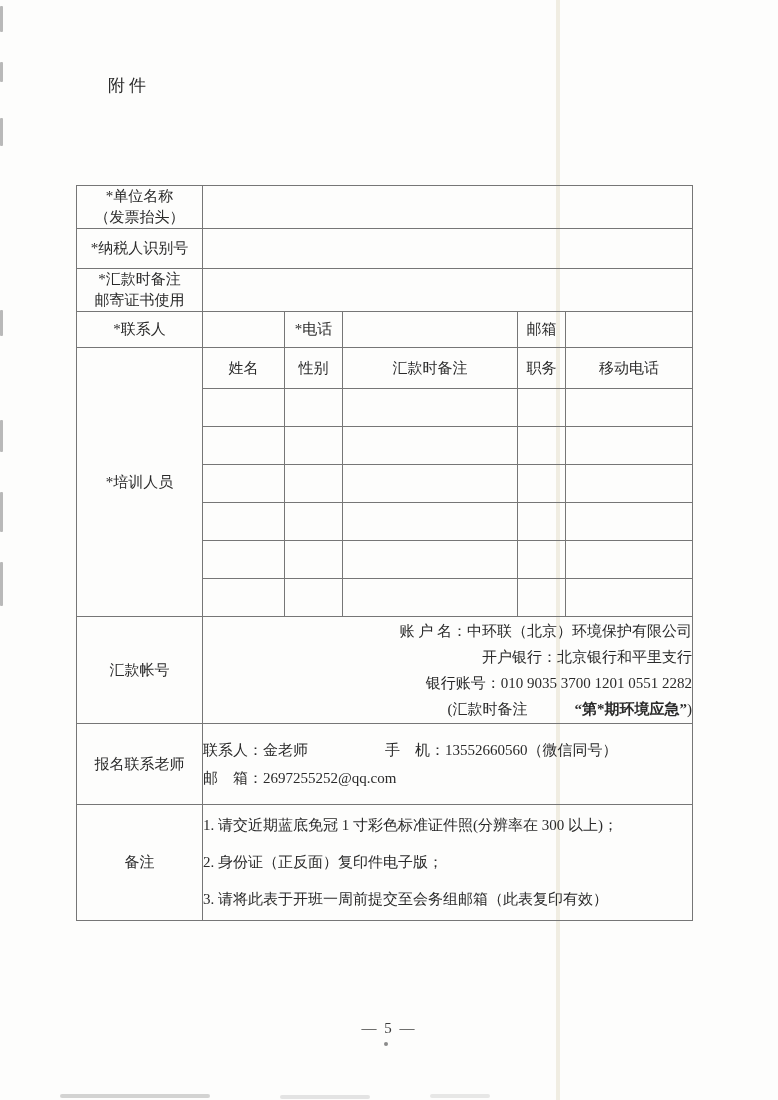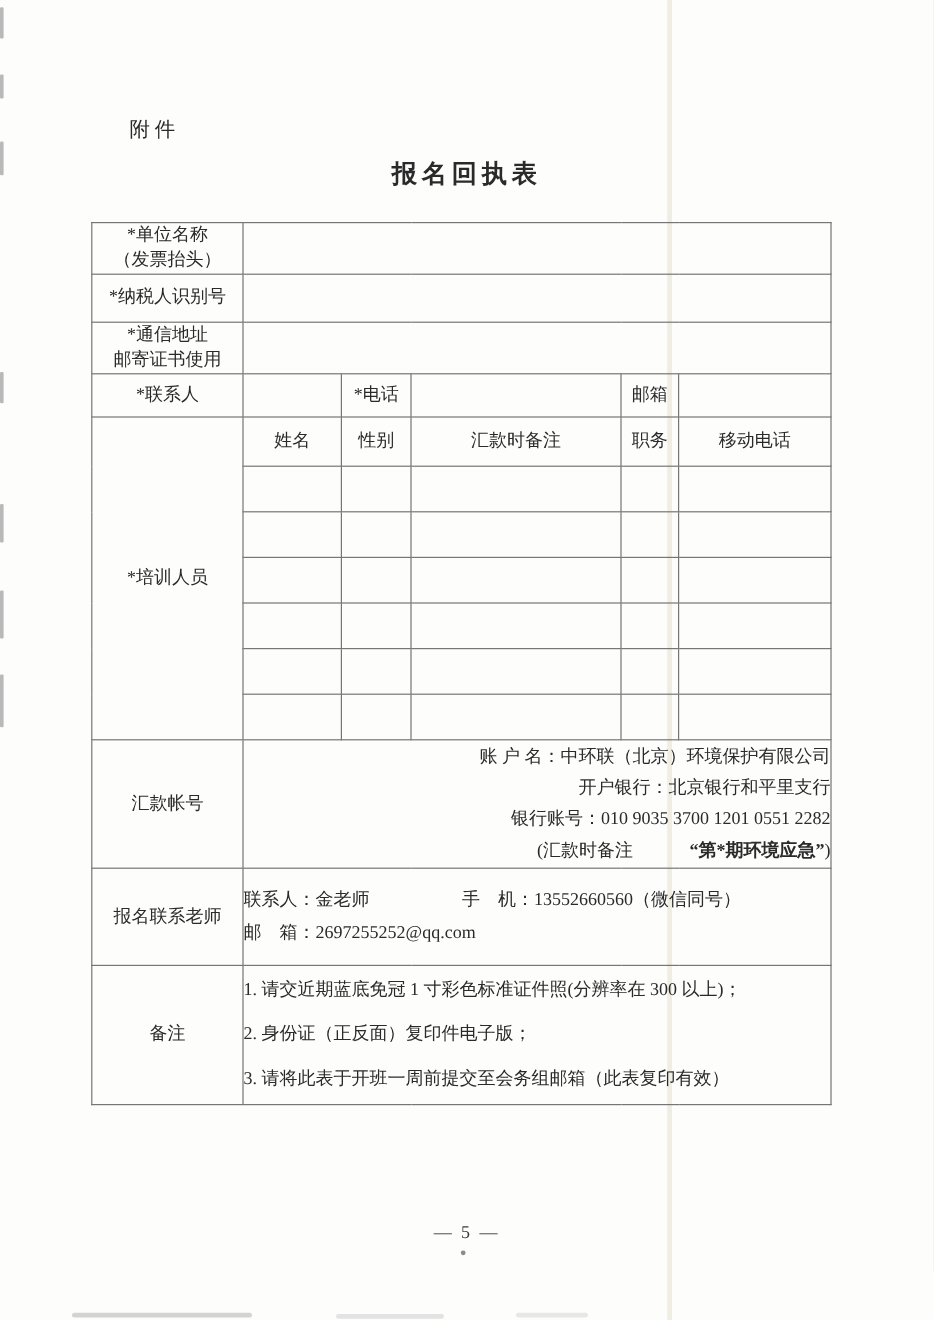--- a/index.html
+++ b/index.html
@@ -13,21 +13,21 @@
     background:#fdfdfc;overflow:hidden;
     color:var(--ink,#2a2a2a);
   }
   
   .v-streak{position:absolute;top:0;width:4px;height:1100px;background:rgba(216,206,172,0.32);}
   .edge-mark{position:absolute;left:0;width:3px;background:rgba(130,130,130,0.55);border-radius:1px;}
   .bottom-smudge{position:absolute;height:4px;background:rgba(160,160,160,0.45);border-radius:2px;}
   .speck{position:absolute;width:4px;height:4px;background:rgba(90,90,90,0.7);border-radius:50%;}
 
   .attachment{
-    position:absolute;left:108px;top:96px;
+    position:absolute;left:108px;top:74px;
     font-size:17px;letter-spacing:4px;
   }
   .doc-title{
     position:absolute;left:0;top:131px;width:778px;
     text-align:center;font-size:21px;font-weight:600;letter-spacing:4px;
   }
 
   table.form{
     position:absolute;left:76px;top:185px;width:616px;
     border-collapse:collapse;table-layout:fixed;
@@ -65,21 +65,20 @@
   <div class="edge-mark" style="top:310px;height:26px;"></div>
   <div class="edge-mark" style="top:420px;height:32px;"></div>
   <div class="edge-mark" style="top:492px;height:40px;"></div>
   <div class="edge-mark" style="top:562px;height:44px;"></div>
   <div class="speck" style="left:384px;top:1042px;"></div>
   <div class="bottom-smudge" style="left:60px;top:1094px;width:150px;"></div>
   <div class="bottom-smudge" style="left:280px;top:1095px;width:90px;opacity:.6;"></div>
   <div class="bottom-smudge" style="left:430px;top:1094px;width:60px;opacity:.5;"></div>
 
   <div class="attachment">附件</div>
-  <div class="doc-title">报名回执表</div>
 
   <table class="form">
     <colgroup>
       <col style="width:126px">
         <col style="width:82px">
         <col style="width:58px">
       <col style="width:175px">
         <col style="width:48px">
         <col style="width:127px">
     </colgroup>
@@ -93,21 +92,21 @@
         <td class="fill" colspan="5"></td>
       </tr>
 
       <tr style="height:40px">
         <td class="lbl">*纳税人识别号</td>
         <td class="fill" colspan="5"></td>
       </tr>
 
       <tr style="height:41px">
         <td class="lbl two-line">
-          <div>*通信地址</div>
+          <div>*汇款时备注</div>
           <div>邮寄证书使用</div>
         </td>
         <td class="fill" colspan="5"></td>
       </tr>
 
       <tr style="height:36px">
         <td class="lbl">*联系人</td>
         <td class="fill"></td>
         <td class="lbl">*电话</td>
         <td class="fill"></td>

